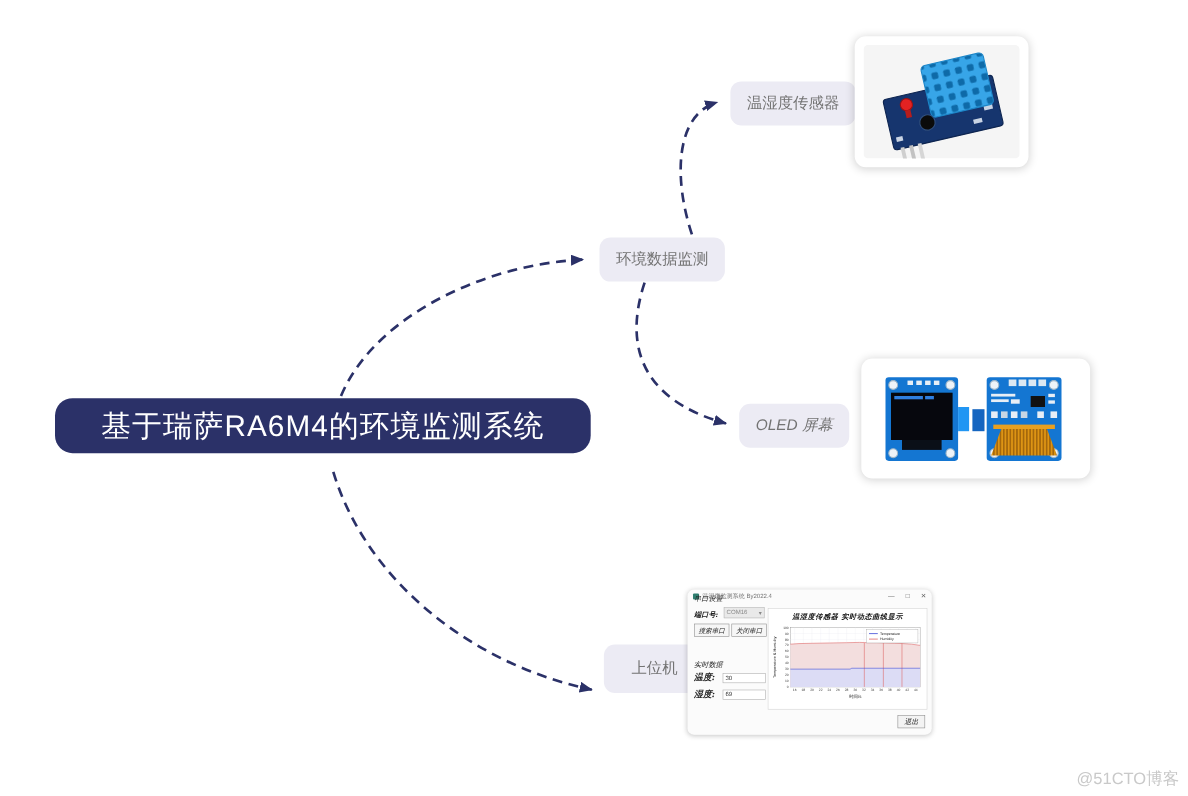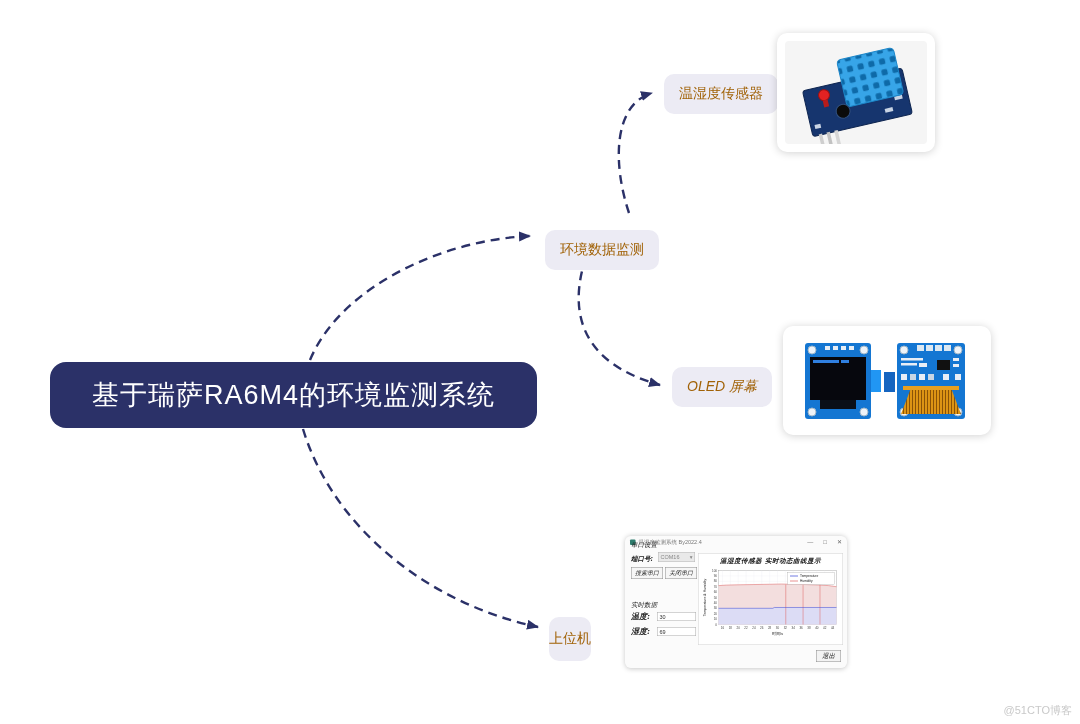--- a/index.html
+++ b/index.html
@@ -1,29 +1,29 @@
 <!DOCTYPE html>
 <html><head>
 <meta charset="utf-8">
 <style>
   html,body{margin:0;padding:0;background:#fff;}
   .canvas{position:relative;width:1080px;height:724px;background:#fff;overflow:hidden;
           font-family:"Liberation Sans",sans-serif;}
   svg.connectors{position:absolute;left:0;top:0;width:1080px;height:724px;}
 
   
-  .root-node{position:absolute;left:50px;top:362px;width:487px;height:66px;background:#2b3168;
+  .root-node{position:absolute;left:50px;top:362px;width:487px;height:50px;background:#2b3168;
              color:#fff;border-radius:16px;display:flex;align-items:center;justify-content:center;
              font-size:27px;font-weight:500;letter-spacing:1px;}
-  .node{position:absolute;background:#ecebf4;color:#a16207;border-radius:10px;
+  .node{position:absolute;background:#ecebf4;color:#737373;border-radius:10px;
         padding:11px 15px;font-size:14px;font-weight:500;white-space:nowrap;}
-  .node-env{left:545px;top:230px;}
+  .node-env{left:545px;top:216px;}
   .node-sensor{left:664px;top:74px;}
   .node-oled{left:672px;top:367px;font-style:italic;}
-  .node-host{left:549px;top:617px;padding:13px 0;}
+  .node-host{left:549px;top:586px;padding:13px 25px;}
 
   
   .photo-card{position:absolute;background:#fff;border-radius:10px;
               box-shadow:0 1px 9px rgba(0,0,0,.18);padding:8px;box-sizing:border-box;}
   .card-dht{left:777px;top:33px;width:158px;height:119px;}
   .card-oled{left:783px;top:326px;width:208px;height:109px;}
 
   
   .window-card{position:absolute;left:625px;top:536px;width:222px;height:132px;}
   .host-window{width:444px;height:264px;transform:scale(.5);transform-origin:0 0;background:#fbfbfb;
@@ -44,21 +44,21 @@
   .hw-val-label{position:absolute;font-size:16px;font-weight:bold;}
   .hw-field{position:absolute;width:78px;height:18px;border:1px solid #a8a8a8;background:#fff;
             font-size:11px;color:#333;display:flex;align-items:center;padding:0 4px;box-sizing:border-box;}
   .hw-chart-panel{position:absolute;left:146px;top:34px;width:288px;height:182px;background:#fff;
                   border:1px solid #d0d0d0;}
   .hw-chart-title{text-align:center;font-family:"DejaVu Serif",serif;font-style:italic;font-weight:bold;
                   font-size:13px;color:#111;margin-top:6px;letter-spacing:1px;}
   .hw-exit{position:absolute;left:382px;top:228px;width:48px;height:22px;border:1px solid #8a8a8a;
            background:#f3f3f3;font-size:13px;display:flex;align-items:center;justify-content:center;}
 
-  .watermark{position:absolute;right:8px;bottom:6px;color:#c9c9c9;font-size:11px;}
+  .watermark{position:absolute;right:8px;bottom:6px;color:#c9c9c9;font-size:15px;}
 </style>
 </head>
 <body>
 
 <div class="canvas">
 
   <svg class="connectors">
     <defs>
       <marker id="arrow" markerUnits="userSpaceOnUse" markerWidth="14" markerHeight="12" refX="11" refY="5" orient="auto">
         <path d="M0,0 L12,5 L0,10 Z" fill="#2b3168"></path>

